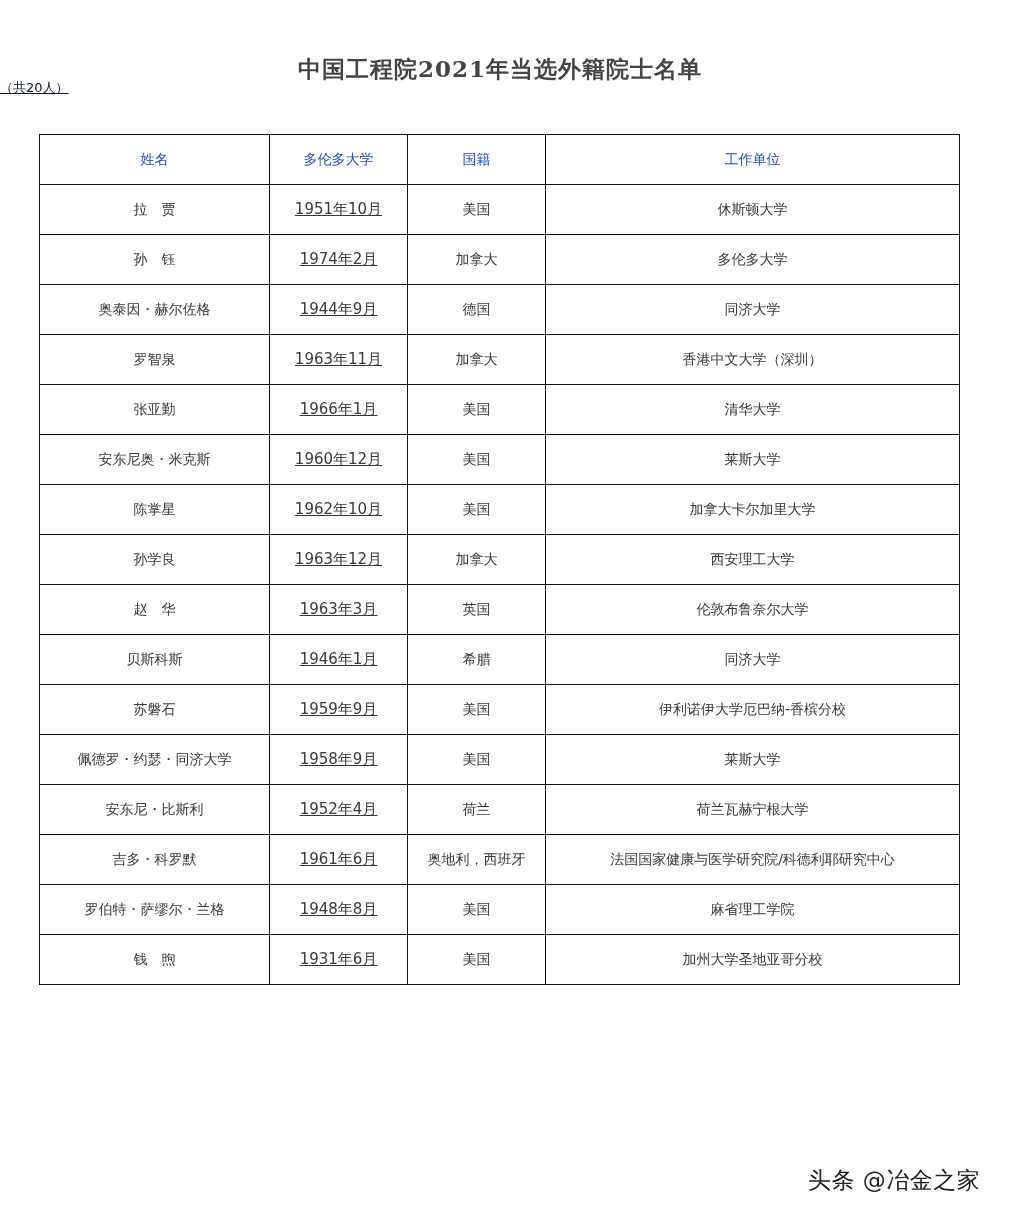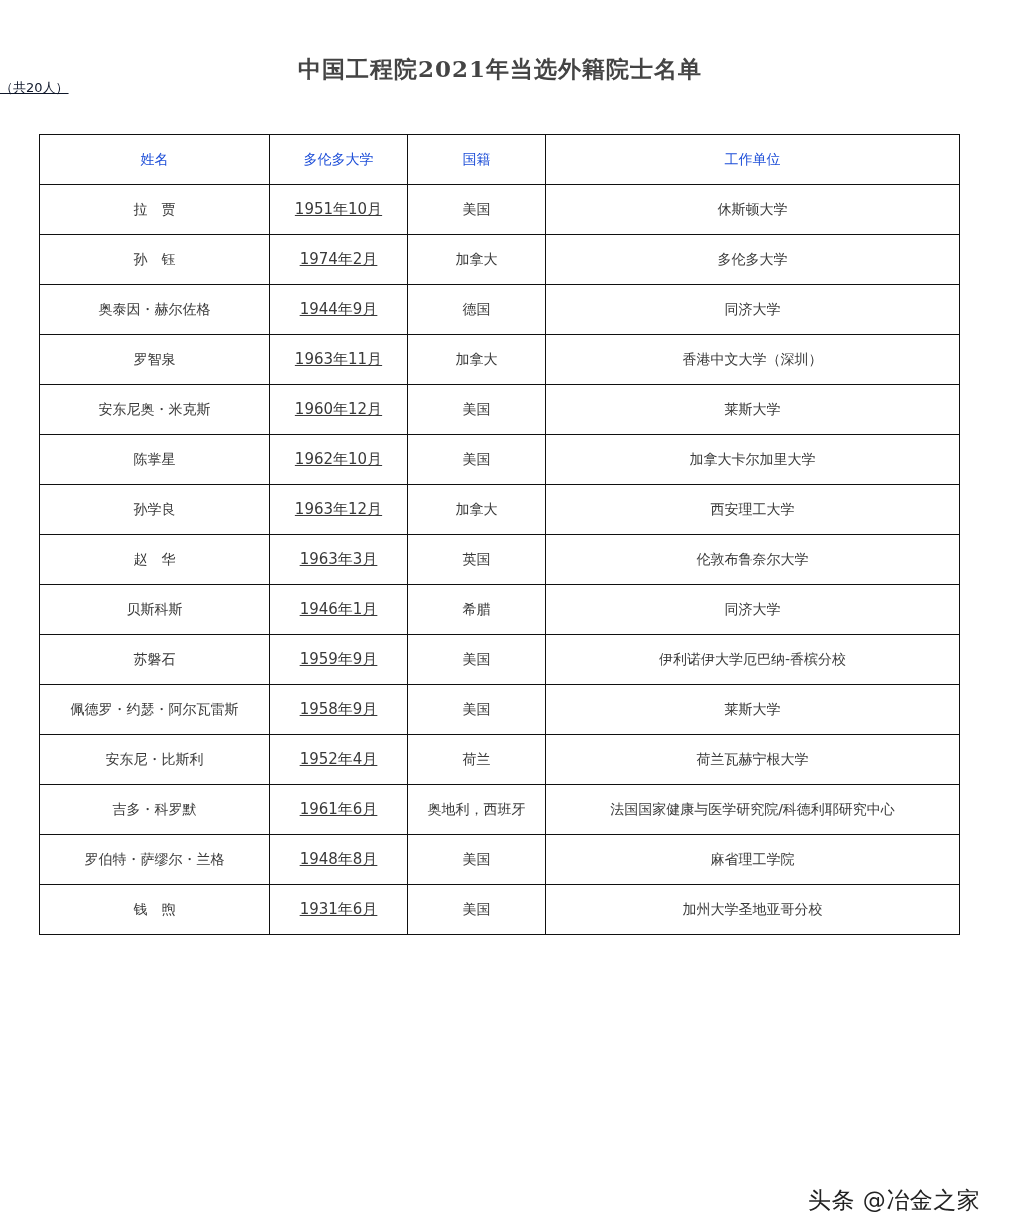--- a/index.html
+++ b/index.html
@@ -31,21 +31,20 @@
   table.roster td.date { font-size: 15px; text-decoration: underline; }
   col.c1 { width: 230px; }
   col.c2 { width: 138px; }
   col.c3 { width: 138px; }
   col.c4 { width: 414px; }
   .watermark {
     position: absolute; left: 808px; top: 1165px;
     font-size: 23px; color: #222222; letter-spacing: 0.5px;
     text-shadow: 1px 1px 0 #ffffff, -1px -1px 0 #ffffff, 1px -1px 0 #ffffff, -1px 1px 0 #ffffff;
     white-space: nowrap;
-    margin-top: 20px;
   }
 </style>
 </head>
 <body>
 
 <div class="title">中国工程院2021年当选外籍院士名单</div>
 <div class="subtitle">（共20人）</div>
 
 <table class="roster">
   <colgroup>
@@ -81,20 +80,26 @@
         <td>德国</td>
         <td>同济大学</td>
       </tr>
       <tr>
         <td>罗智泉</td>
         <td class="date">1963年11月</td>
         <td>加拿大</td>
         <td>香港中文大学（深圳）</td>
       </tr>
       <tr>
+        <td>张亚勤</td>
+        <td class="date">1966年1月</td>
+        <td>美国</td>
+        <td>清华大学</td>
+      </tr>
+      <tr>
         <td>安东尼奥・米克斯</td>
         <td class="date">1960年12月</td>
         <td>美国</td>
         <td>莱斯大学</td>
       </tr>
       <tr>
         <td>陈掌星</td>
         <td class="date">1962年10月</td>
         <td>美国</td>
         <td>加拿大卡尔加里大学</td>
@@ -117,21 +122,21 @@
         <td>希腊</td>
         <td>同济大学</td>
       </tr>
       <tr>
         <td>苏磐石</td>
         <td class="date">1959年9月</td>
         <td>美国</td>
         <td>伊利诺伊大学厄巴纳-香槟分校</td>
       </tr>
       <tr>
-        <td>佩德罗・约瑟・阿尔瓦雷斯</td>
+        <td>佩德罗・约瑟・同济大学</td>
         <td class="date">1958年9月</td>
         <td>美国</td>
         <td>莱斯大学</td>
       </tr>
       <tr>
         <td>安东尼・比斯利</td>
         <td class="date">1952年4月</td>
         <td>荷兰</td>
         <td>荷兰瓦赫宁根大学</td>
       </tr>

